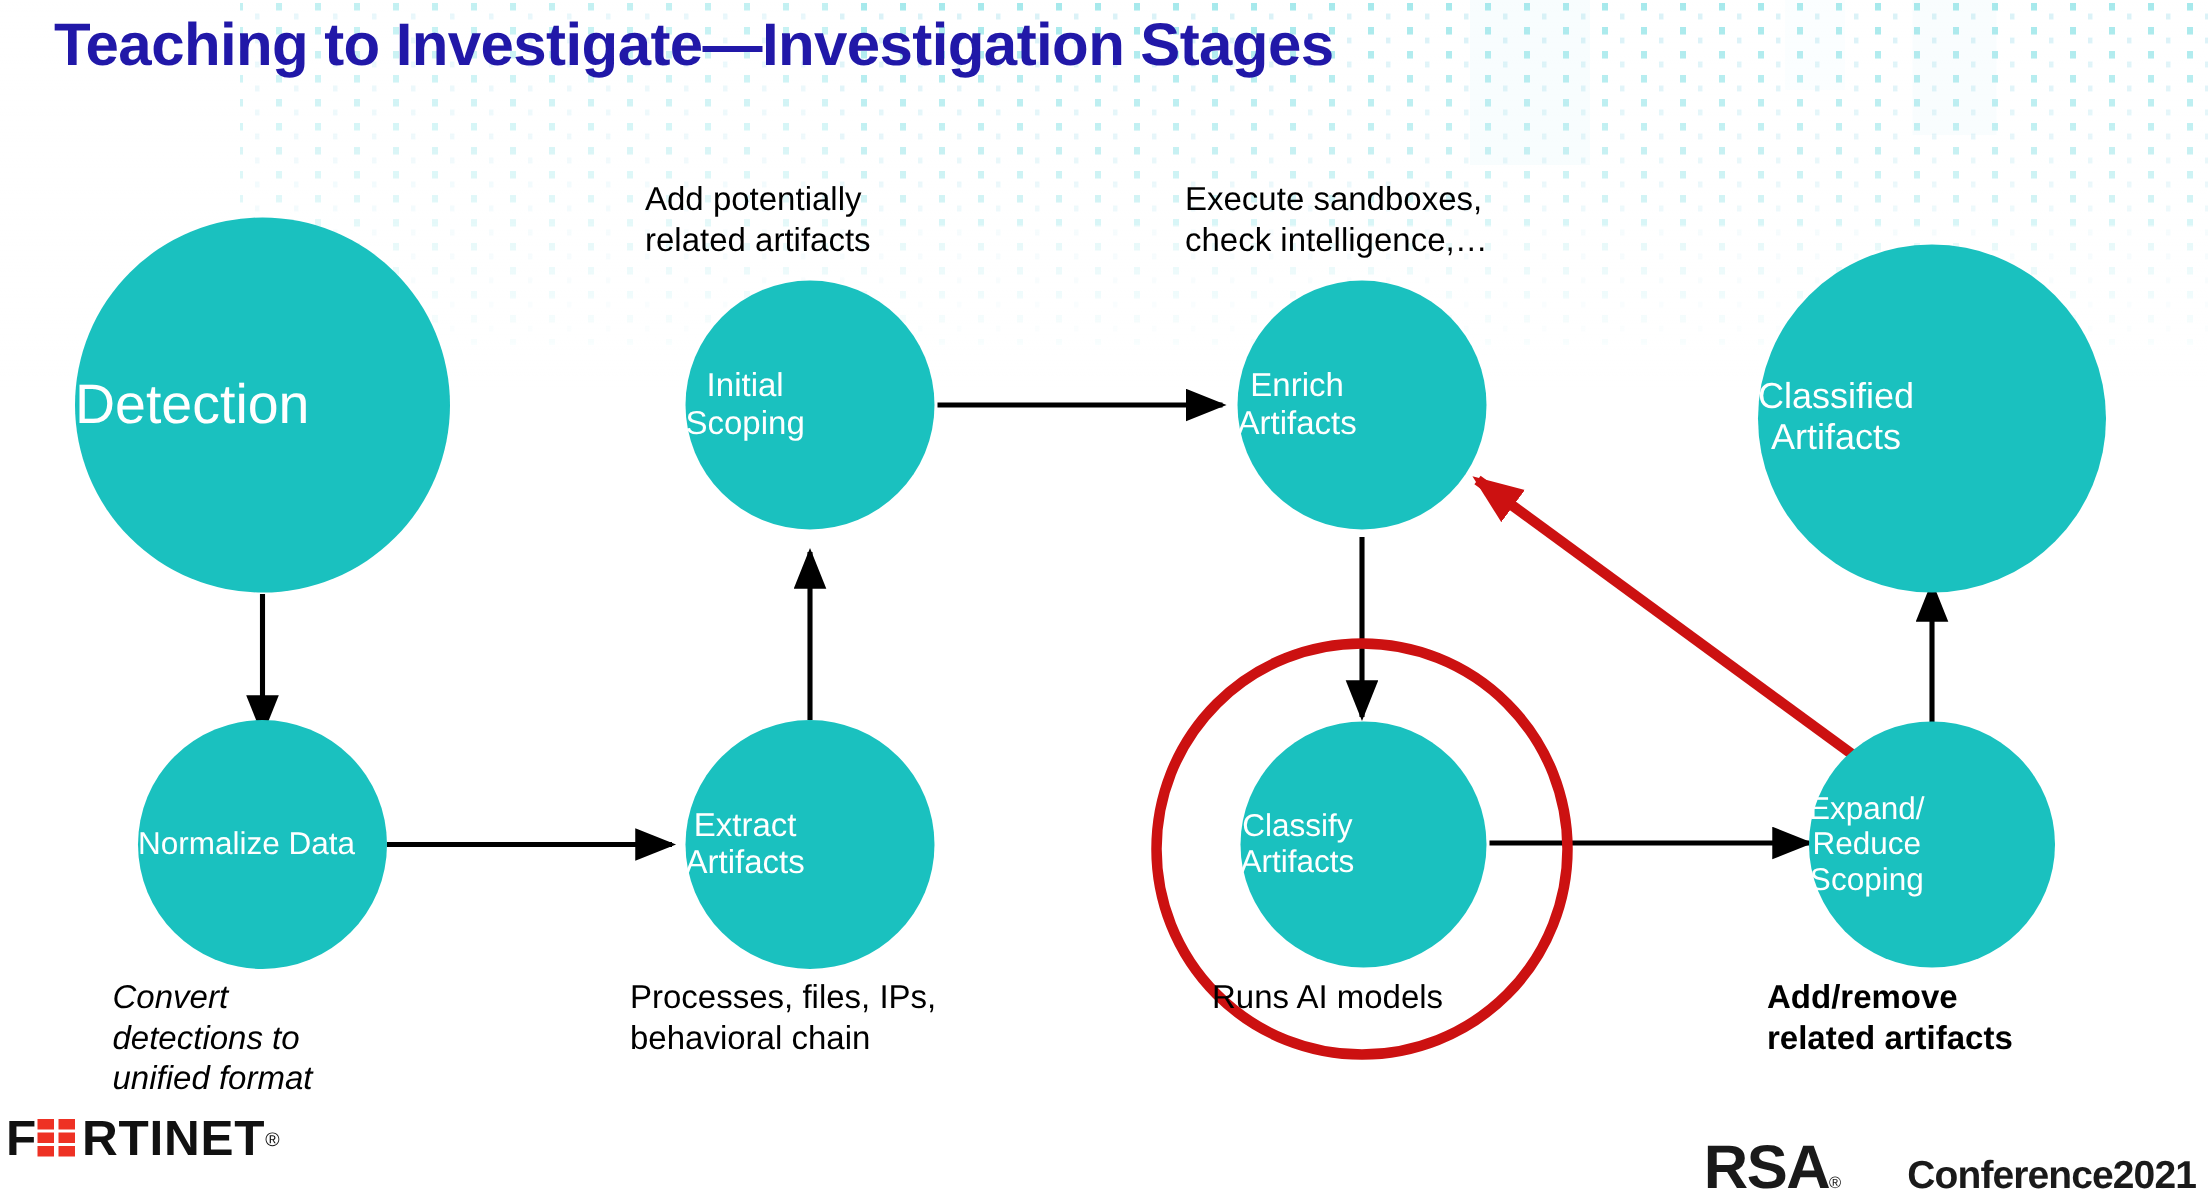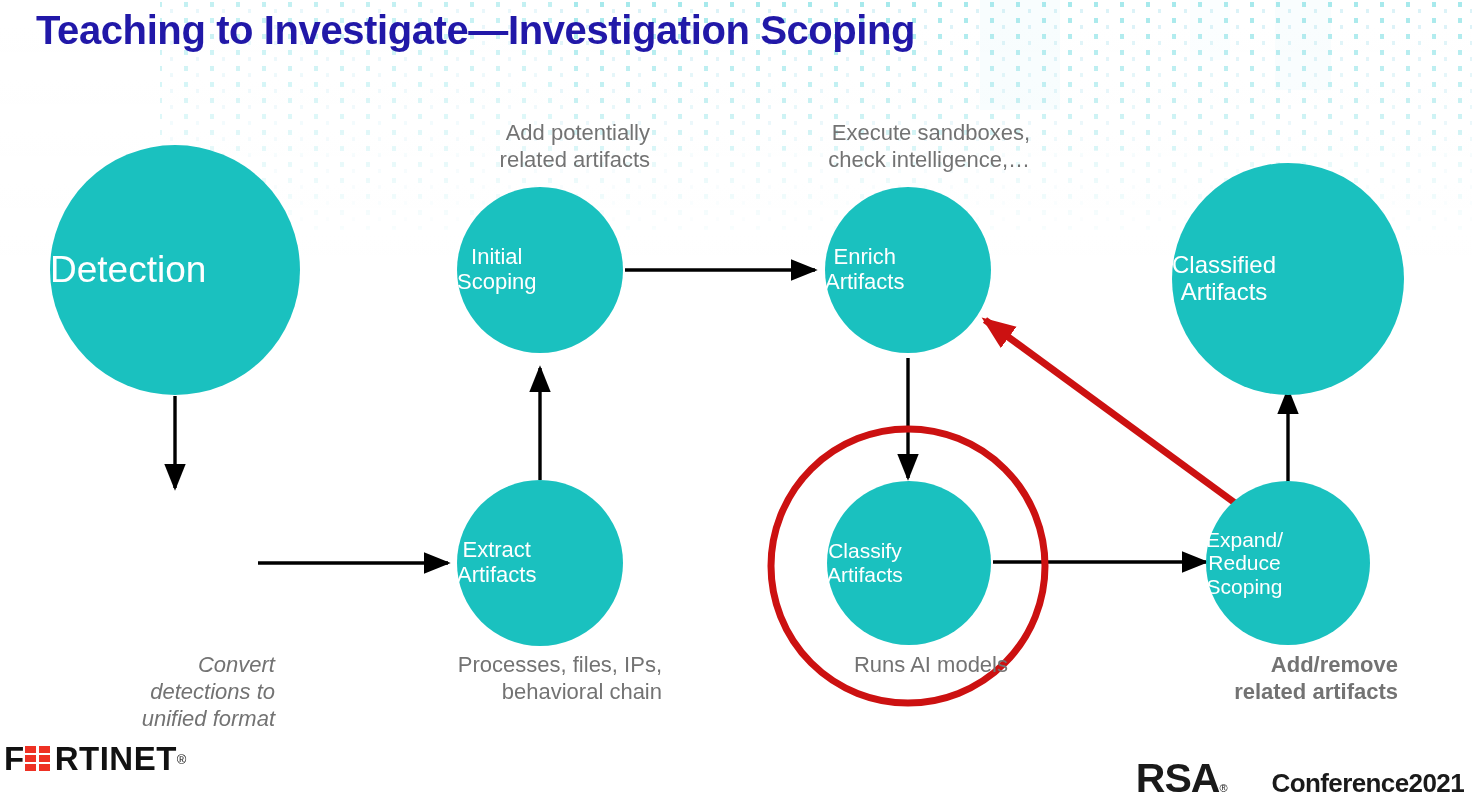--- a/index.html
+++ b/index.html
@@ -54,22 +54,22 @@
     text-align: center;
     color: #ffffff;
     line-height: 1.12;
     box-sizing: border-box;
   }
   .node-label { display: block; white-space: pre-line; }
 
   
   .caption {
     position: absolute;
-    text-align: right;
-    color: #737373;
+    text-align: left;
+    color: #000000;
     font-size: 22px;
     line-height: 1.22;
     white-space: pre-line;
   }
   
   #fortinet-logo {
     position: absolute;
     left: 4px;
     top: 742px;
     height: 34px;
@@ -145,21 +145,21 @@
       <rect x="560" y="0" width="912" height="150" fill="url(#rainDots)" opacity="0.7"></rect>
       <rect x="0" y="0" width="1472" height="260" fill="url(#fadeDown)"></rect>
     </g>
     <g opacity="0.5">
       <rect x="980" y="0" width="80" height="110" fill="#BFEFF5" opacity="0.22"></rect>
       <rect x="1275" y="0" width="56" height="90" fill="#BFEFF5" opacity="0.18"></rect>
       <rect x="1190" y="0" width="40" height="60" fill="#D8F3F8" opacity="0.2"></rect>
     </g>
   </svg>
 
-  <div id="slide-title">Teaching to Investigate—Investigation Scoping</div>
+  <div id="slide-title">Teaching to Investigate—Investigation Stages</div>
 
   <svg id="diagram-svg" viewBox="0 0 1472 795" xmlns="http://www.w3.org/2000/svg">
     <defs>
       <marker id="arrowBlack" markerWidth="9" markerHeight="9" refX="7.2" refY="3.2" orient="auto" markerUnits="strokeWidth">
         <path d="M0,0 L8,3.2 L0,6.4 z" fill="#000000"></path>
       </marker>
       <marker id="arrowRed" markerWidth="5.2" markerHeight="5.2" refX="4.2" refY="1.9" orient="auto" markerUnits="strokeWidth">
         <path d="M0,0 L4.8,1.9 L0,3.8 z" fill="#CC1111"></path>
       </marker>
     </defs>
@@ -195,20 +195,23 @@
   <div class="node" style="left:825px; top:187px; width:166px; height:166px; font-size:22px;">
     <span class="node-label">Enrich
 Artifacts</span>
   </div>
 
   <div class="node" style="left:1172px; top:163px; width:232px; height:232px; font-size:24px;">
     <span class="node-label">Classified
 Artifacts</span>
   </div>
 
+  <div class="node" style="left:92px; top:480px; width:166px; height:166px; font-size:21px;">
+    <span class="node-label">Normalize Data</span>
+  </div>
 
   <div class="node" style="left:457px; top:480px; width:166px; height:166px; font-size:22px;">
     <span class="node-label">Extract
 Artifacts</span>
   </div>
 
   <div class="node" style="left:827px; top:481px; width:164px; height:164px; font-size:21px;">
     <span class="node-label">Classify
 Artifacts</span>
   </div>

